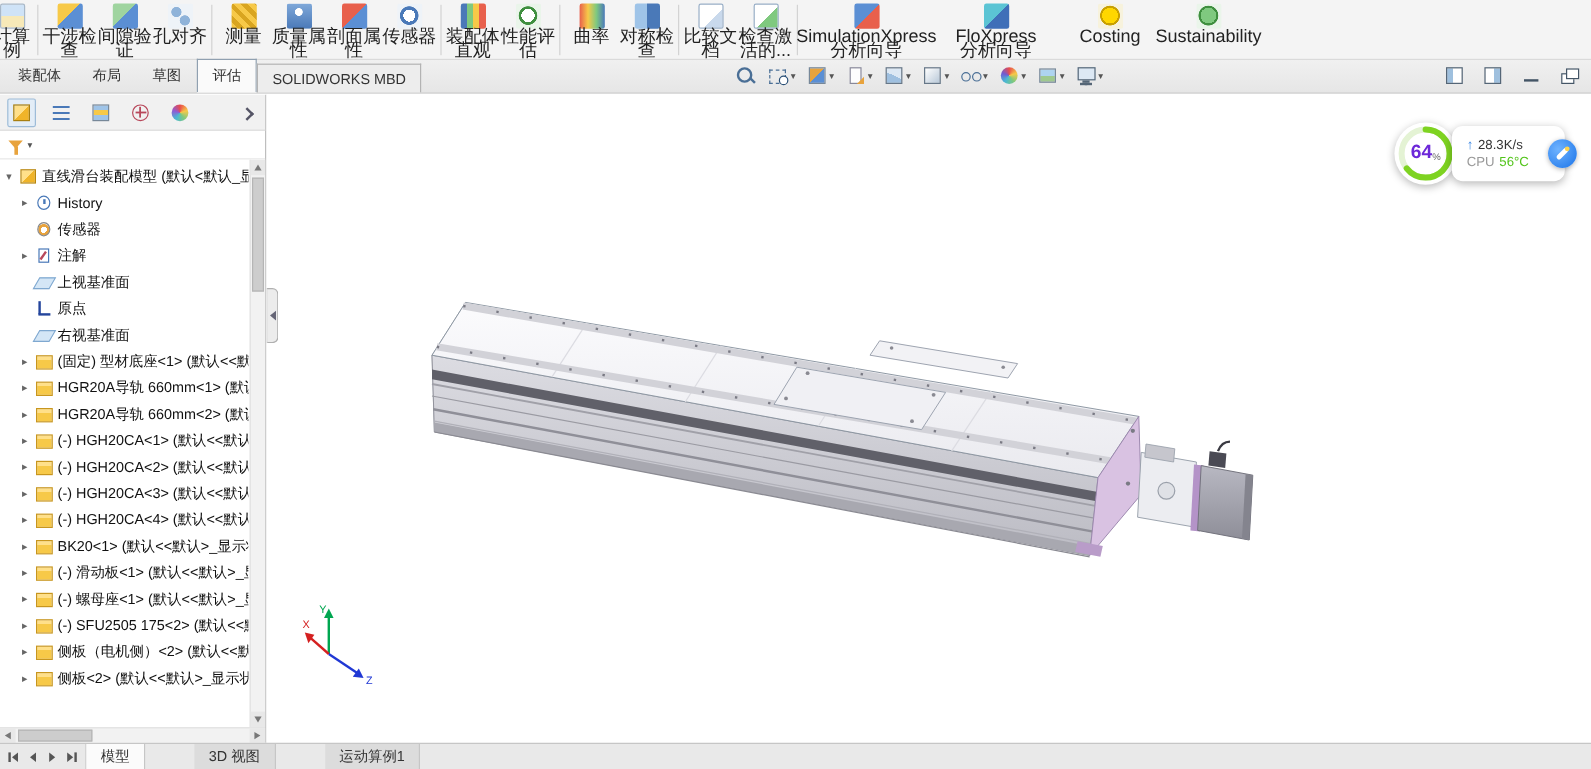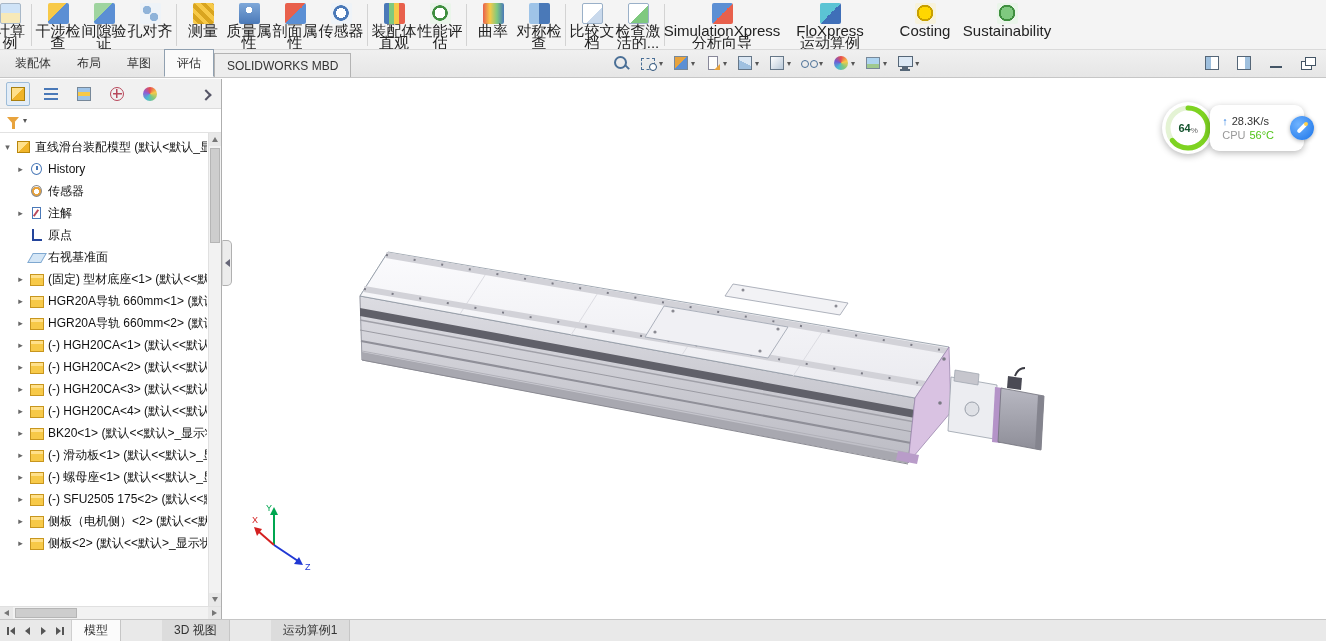--- a/index.html
+++ b/index.html
@@ -124,21 +124,21 @@
 
   
   .viewport { flex:1; position:relative; background:#fff; overflow:hidden; }
   .model { position:absolute; left:0; top:0; }
   .triad { position:absolute; left:30px; bottom:48px; }
 
   
   .float-widget { position:absolute; top:102px; right:22px; display:flex; align-items:center; z-index:20; }
   .ring { width:52px; height:52px; border-radius:50%; background:#fff; box-shadow:0 2px 7px rgba(0,0,0,.28); position:relative; flex:none; }
   .ring-label { position:absolute; inset:0; display:flex; align-items:center; justify-content:center; gap:0; }
-  .ring-pct { font-size:11px; font-weight:bold; color:#14532d; }
+  .ring-pct { font-size:16px; font-weight:bold; color:#6d28d9; }
   .ring-unit { font-size:8px; color:#666; margin-top:5px; }
   .bubble { height:46px; background:#fff; border-radius:9px; box-shadow:0 2px 7px rgba(0,0,0,.28); margin-left:-4px; padding:5px 30px 5px 12px; display:flex; flex-direction:column; justify-content:center; gap:2px; position:relative; }
   .wrow { display:flex; align-items:center; gap:4px; font-size:11px; color:#333; white-space:nowrap; }
   .uparrow { color:#2b7de0; font-size:11px; font-weight:bold; }
   .cpu-label { color:#999; }
   .cpu-temp { color:#52c41a; }
   .rocket-btn { position:absolute; right:-10px; top:11px; width:24px; height:24px; border-radius:50%; background:radial-gradient(circle at 35% 35%,#6fb3ff,#1a73e8); box-shadow:0 1px 4px rgba(0,0,0,.3); cursor:pointer; }
   .rocket-btn::before { content:""; position:absolute; left:6px; top:10px; width:12px; height:4px; background:#fff; border-radius:2px; transform:rotate(-45deg); }
   .rocket-btn::after { content:""; position:absolute; left:14px; top:6px; width:4px; height:4px; border-radius:50%; background:#ffd34d; }
 
@@ -273,21 +273,21 @@
     </div>
     <div class="ritem en">
       <span class="ricon ric-simx"></span>
       <span class="rlabel">SimulationXpress
 分析向导</span>
       <span class="rcaret"></span>
     </div>
     <div class="ritem en">
       <span class="ricon ric-flox"></span>
       <span class="rlabel">FloXpress
-运动算例</span>
+分析向导</span>
       <span class="rcaret"></span>
     </div>
     <div class="ritem ens">
       <span class="ricon ric-cost"></span>
       <span class="rlabel">Costing</span>
       <span class="rcaret"></span>
     </div>
     <div class="ritem ens">
       <span class="ricon ric-sust"></span>
       <span class="rlabel">Sustainability</span>
@@ -403,20 +403,25 @@
         </div>
         <div class="trow">
           <span class="tcaret"></span>
           <span class="ti ti-sensor"></span>
           <span class="tlabel">传感器</span>
         </div>
         <div class="trow">
           <span class="tcaret">▸</span>
           <span class="ti ti-annot"></span>
           <span class="tlabel">注解</span>
+        </div>
+        <div class="trow">
+          <span class="tcaret"></span>
+          <span class="ti ti-plane"></span>
+          <span class="tlabel">上视基准面</span>
         </div>
         <div class="trow">
           <span class="tcaret"></span>
           <span class="ti ti-origin"></span>
           <span class="tlabel">原点</span>
         </div>
         <div class="trow">
           <span class="tcaret"></span>
           <span class="ti ti-plane"></span>
           <span class="tlabel">右视基准面</span>

